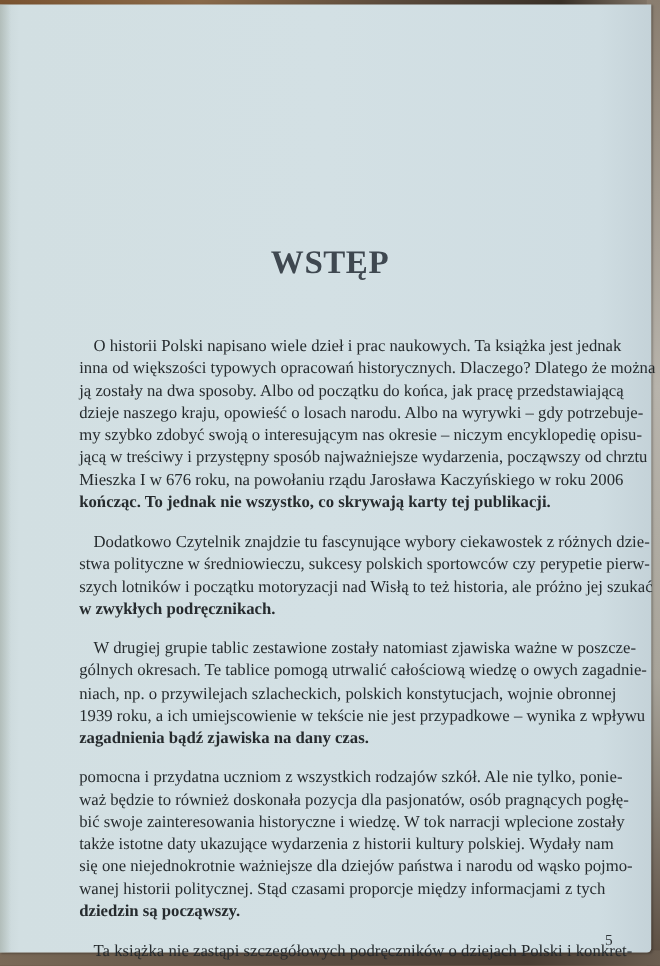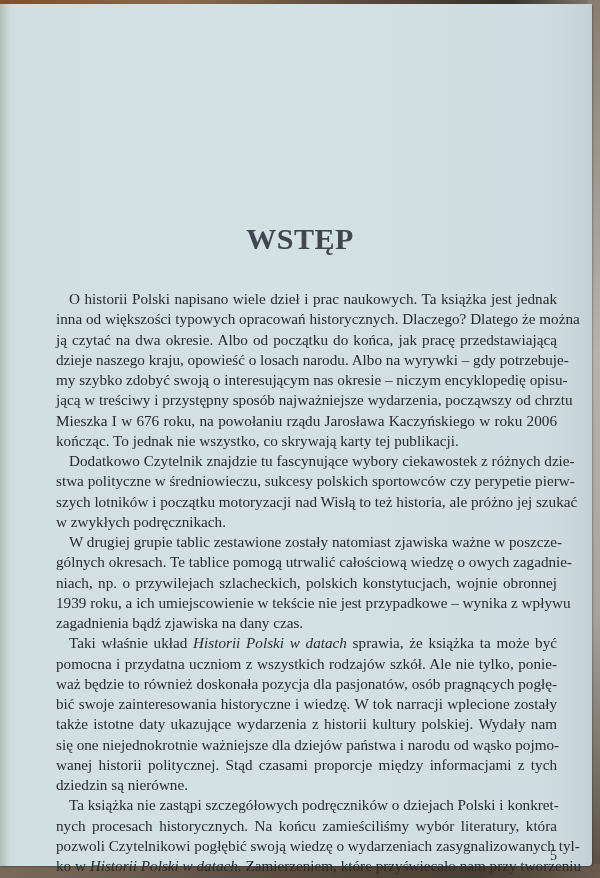--- a/index.html
+++ b/index.html
@@ -65,34 +65,35 @@
   .body-text {
     position: absolute;
     left: 43px;
     top: 289px;
     width: 514px;
     color: #262b2e;
     font-size: 15.2px;
     line-height: 20.25px;
   }
   .para {
-    margin: 0;
+    margin: 16px;
     text-indent: 13px;
     text-align: justify;
     hyphens: manual;
   }
   .line {
     display: block;
     text-align: justify;
     text-align-last: justify;
     white-space: nowrap;
     overflow: visible;
   }
   .line.last {
     text-align-last: left;
+    font-weight: bold;
   }
   .line.first {
     padding-left: 13px;
   }
   .ital {
     font-style: italic;
   }
   .page-number {
     position: absolute;
     left: 550px;
@@ -110,21 +111,21 @@
 
 <div class="page"></div>
 
 <h1 class="heading">WSTĘP</h1>
 
 <div class="body-text">
 
   <div class="para">
     <span class="line first">O historii Polski napisano wiele dzieł i prac naukowych. Ta książka jest jednak</span>
     <span class="line">inna od większości typowych opracowań historycznych. Dlaczego? Dlatego że można</span>
-    <span class="line">ją czytać na dwa okresie. Albo od początku do końca, jak pracę przedstawiającą</span>
+    <span class="line">ją zostały na dwa sposoby. Albo od początku do końca, jak pracę przedstawiającą</span>
     <span class="line">dzieje naszego kraju, opowieść o losach narodu. Albo na wyrywki – gdy potrzebuje-</span>
     <span class="line">my szybko zdobyć swoją o interesującym nas okresie – niczym encyklopedię opisu-</span>
     <span class="line">jącą w treściwy i przystępny sposób najważniejsze wydarzenia, począwszy od chrztu</span>
     <span class="line">Mieszka I w 676 roku, na powołaniu rządu Jarosława Kaczyńskiego w roku 2006</span>
     <span class="line last">kończąc. To jednak nie wszystko, co skrywają karty tej publikacji.</span>
   </div>
 
   <div class="para">
     <span class="line first">Dodatkowo Czytelnik znajdzie tu fascynujące wybory ciekawostek z różnych dzie-</span>
     <span class="line">stwa polityczne w średniowieczu, sukcesy polskich sportowców czy perypetie pierw-</span>
@@ -134,28 +135,27 @@
 
   <div class="para">
     <span class="line first">W drugiej grupie tablic zestawione zostały natomiast zjawiska ważne w poszcze-</span>
     <span class="line">gólnych okresach. Te tablice pomogą utrwalić całościową wiedzę o owych zagadnie-</span>
     <span class="line">niach, np. o przywilejach szlacheckich, polskich konstytucjach, wojnie obronnej</span>
     <span class="line">1939 roku, a ich umiejscowienie w tekście nie jest przypadkowe – wynika z wpływu</span>
     <span class="line last">zagadnienia bądź zjawiska na dany czas.</span>
   </div>
 
   <div class="para">
-    <span class="line first"><span>Taki właśnie układ </span><span class="ital">Historii Polski w datach</span><span> sprawia, że książka ta może być</span></span>
     <span class="line">pomocna i przydatna uczniom z wszystkich rodzajów szkół. Ale nie tylko, ponie-</span>
     <span class="line">waż będzie to również doskonała pozycja dla pasjonatów, osób pragnących pogłę-</span>
     <span class="line">bić swoje zainteresowania historyczne i wiedzę. W tok narracji wplecione zostały</span>
     <span class="line">także istotne daty ukazujące wydarzenia z historii kultury polskiej. Wydały nam</span>
     <span class="line">się one niejednokrotnie ważniejsze dla dziejów państwa i narodu od wąsko pojmo-</span>
     <span class="line">wanej historii politycznej. Stąd czasami proporcje między informacjami z tych</span>
-    <span class="line last">dziedzin są nierówne.</span>
+    <span class="line last">dziedzin są począwszy.</span>
   </div>
 
   <div class="para">
     <span class="line first">Ta książka nie zastąpi szczegółowych podręczników o dziejach Polski i konkret-</span>
     <span class="line">nych procesach historycznych. Na końcu zamieściliśmy wybór literatury, która</span>
     <span class="line">pozwoli Czytelnikowi pogłębić swoją wiedzę o wydarzeniach zasygnalizowanych tyl-</span>
     <span class="line"><span>ko w </span><span class="ital">Historii Polski w datach</span><span>. Zamierzeniem, które przyświecało nam przy tworzeniu</span></span>
   </div>
 
 </div>

